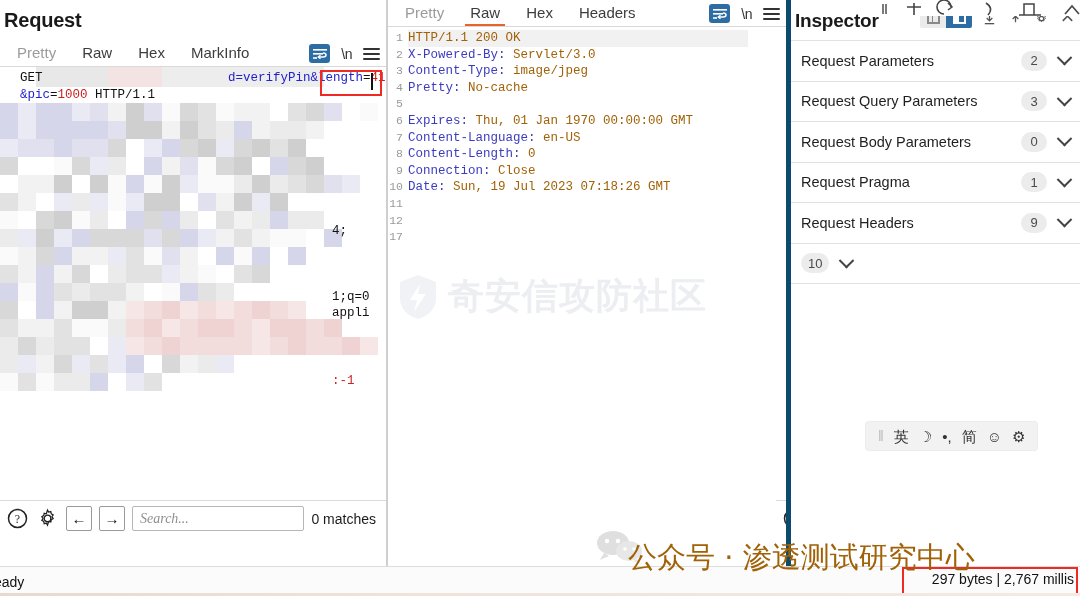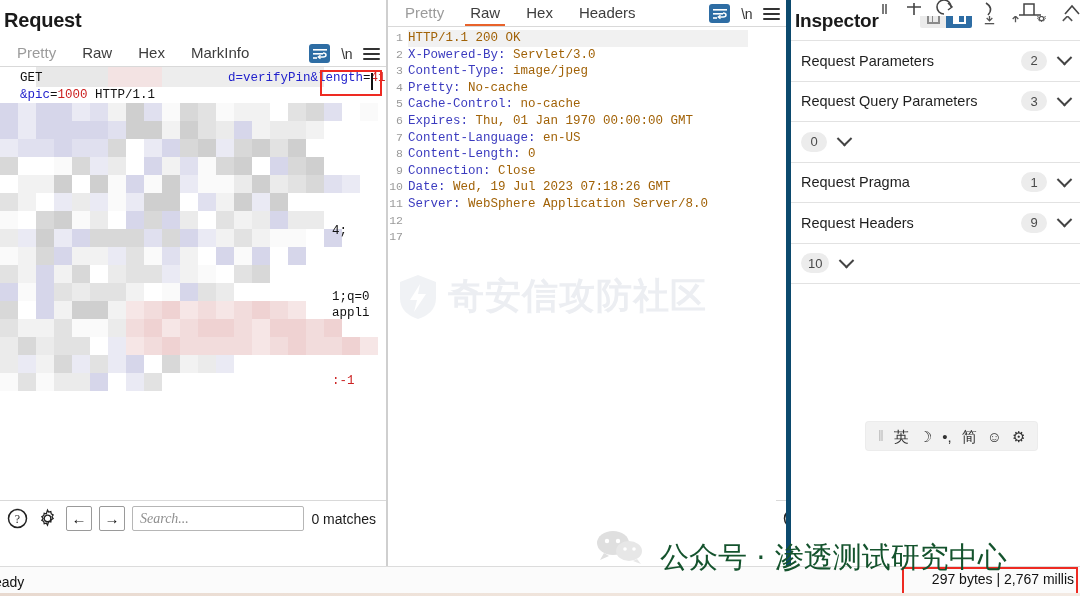--- a/index.html
+++ b/index.html
@@ -355,23 +355,23 @@
   }
   .wm-text {
     font-size: 36px;
     font-weight: bold;
     color: #eceef2;
     letter-spacing: 1px;
     font-family: "DejaVu Sans", sans-serif;
   }
   .wm-bottom {
     position: absolute;
-    left: 660px; bottom: 18px;
+    left: 628px; bottom: 18px;
     font-size: 29px;
-    color: #14532d;
+    color: #a16207;
     white-space: nowrap;
     z-index: 5;
     pointer-events: none;
     font-family: "DejaVu Sans", sans-serif;
   }
   .wm-wechat {
     position: absolute;
     left: 592px; bottom: 28px;
     z-index: 5; pointer-events:none;
   }
@@ -816,45 +816,43 @@
             <div class="gutter-line">
               <div class="lnum">3</div>
               <div class="ltext"><span class="hdr-key">Content-Type:</span><span class="hdr-val"> image/jpeg</span></div>
             </div>
             <div class="gutter-line">
               <div class="lnum">4</div>
               <div class="ltext"><span class="hdr-key">Pretty:</span><span class="hdr-val"> No-cache</span></div>
             </div>
             <div class="gutter-line">
               <div class="lnum">5</div>
-              <div class="ltext"><span class="hdr-key">Cache-Control:</span><span class="hdr-val"> no-cache</span></div>
             </div>
             <div class="gutter-line">
               <div class="lnum">6</div>
               <div class="ltext"><span class="hdr-key">Expires:</span><span class="hdr-val"> Thu, 01 Jan 1970 00:00:00 GMT</span></div>
             </div>
             <div class="gutter-line">
               <div class="lnum">7</div>
               <div class="ltext"><span class="hdr-key">Content-Language:</span><span class="hdr-val"> en-US</span></div>
             </div>
             <div class="gutter-line">
               <div class="lnum">8</div>
               <div class="ltext"><span class="hdr-key">Content-Length:</span><span class="hdr-val"> 0</span></div>
             </div>
             <div class="gutter-line">
               <div class="lnum">9</div>
               <div class="ltext"><span class="hdr-key">Connection:</span><span class="hdr-val"> Close</span></div>
             </div>
             <div class="gutter-line">
               <div class="lnum">10</div>
-              <div class="ltext"><span class="hdr-key">Date:</span><span class="hdr-val"> Wed, 19 Jul 2023 07:18:26 GMT</span></div>
+              <div class="ltext"><span class="hdr-key">Date:</span><span class="hdr-val"> Sun, 19 Jul 2023 07:18:26 GMT</span></div>
             </div>
             <div class="gutter-line">
               <div class="lnum">11</div>
-              <div class="ltext"><span class="hdr-key">Server:</span><span class="hdr-val"> WebSphere Application Server/8.0</span></div>
             </div>
             <div class="gutter-line">
               <div class="lnum">12</div>
               <div class="ltext">&nbsp;</div>
             </div>
             <div class="gutter-line">
               <div class="lnum">17</div>
               <div class="ltext">&nbsp;</div>
             </div>
           </div>
@@ -929,20 +927,21 @@
             <div class="insp-label">Request Parameters</div>
             <div class="insp-count">2</div>
             <div class="chev-d"></div>
           </div>
           <div class="insp-row">
             <div class="insp-label">Request Query Parameters</div>
             <div class="insp-count">3</div>
             <div class="chev-d"></div>
           </div>
           <div class="insp-row">
+            <div class="insp-label">Request Body Parameters</div>
             <div class="insp-count">0</div>
             <div class="chev-d"></div>
           </div>
           <div class="insp-row">
             <div class="insp-label">Request Pragma</div>
             <div class="insp-count">1</div>
             <div class="chev-d"></div>
           </div>
           <div class="insp-row">
             <div class="insp-label">Request Headers</div>

